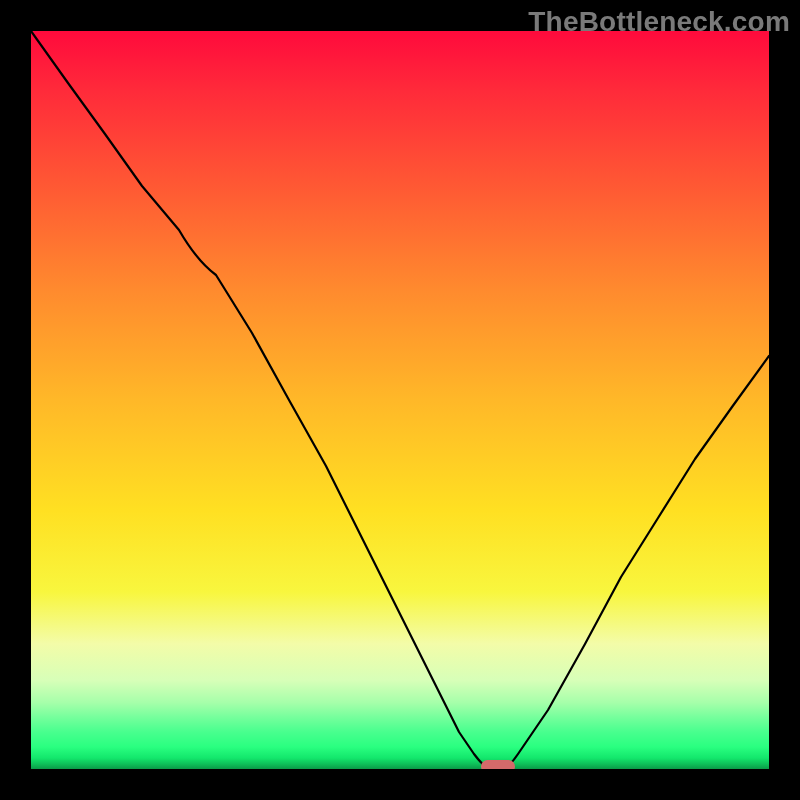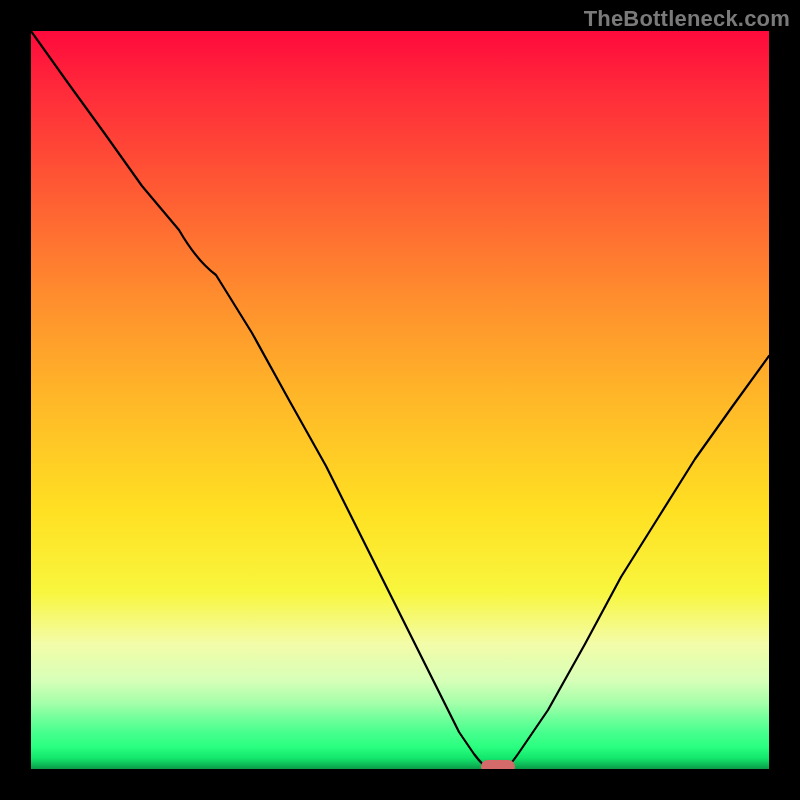--- a/index.html
+++ b/index.html
@@ -65,21 +65,21 @@
   }
   .marker {
     fill: #d46a6a;
     stroke: none;
   }
   .watermark {
     position: absolute;
     top: 6px;
     right: 10px;
     color: #7a7a7a;
-    font-size: 22px;
+    font-size: 28px;
     font-weight: 600;
     letter-spacing: 0.2px;
     user-select: none;
   }
 </style>
 </head>
 <body>
 
 <div class="frame">
 

